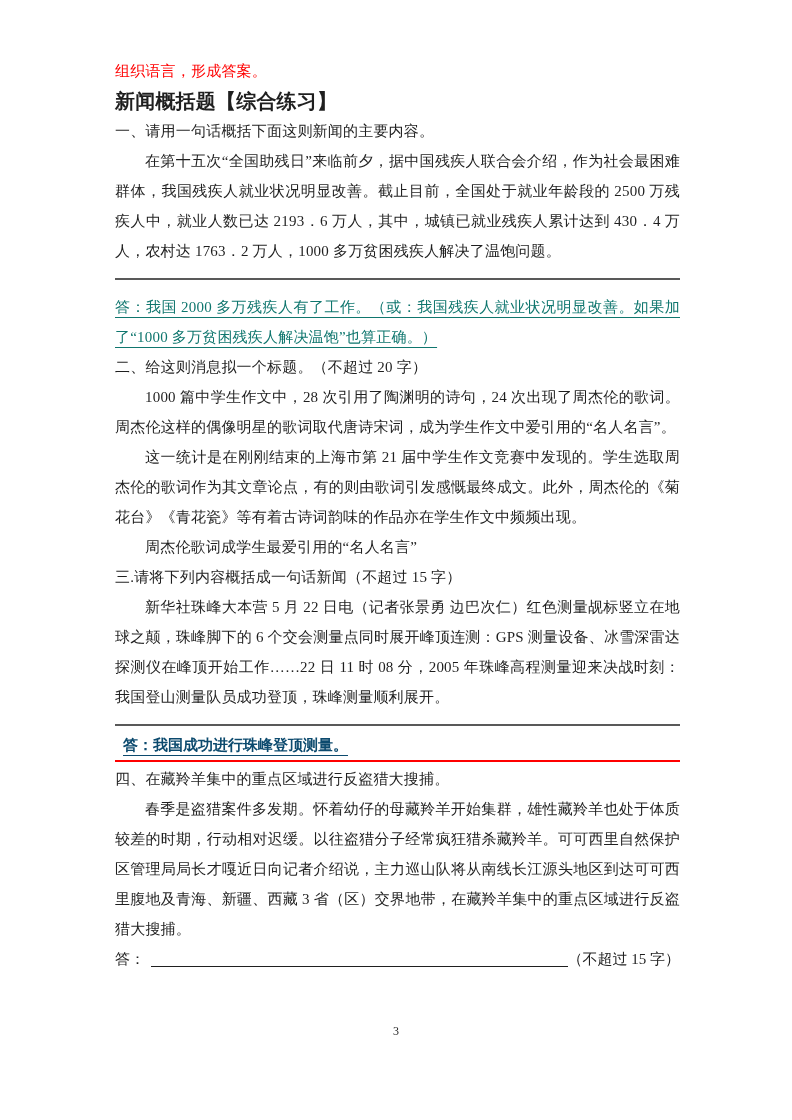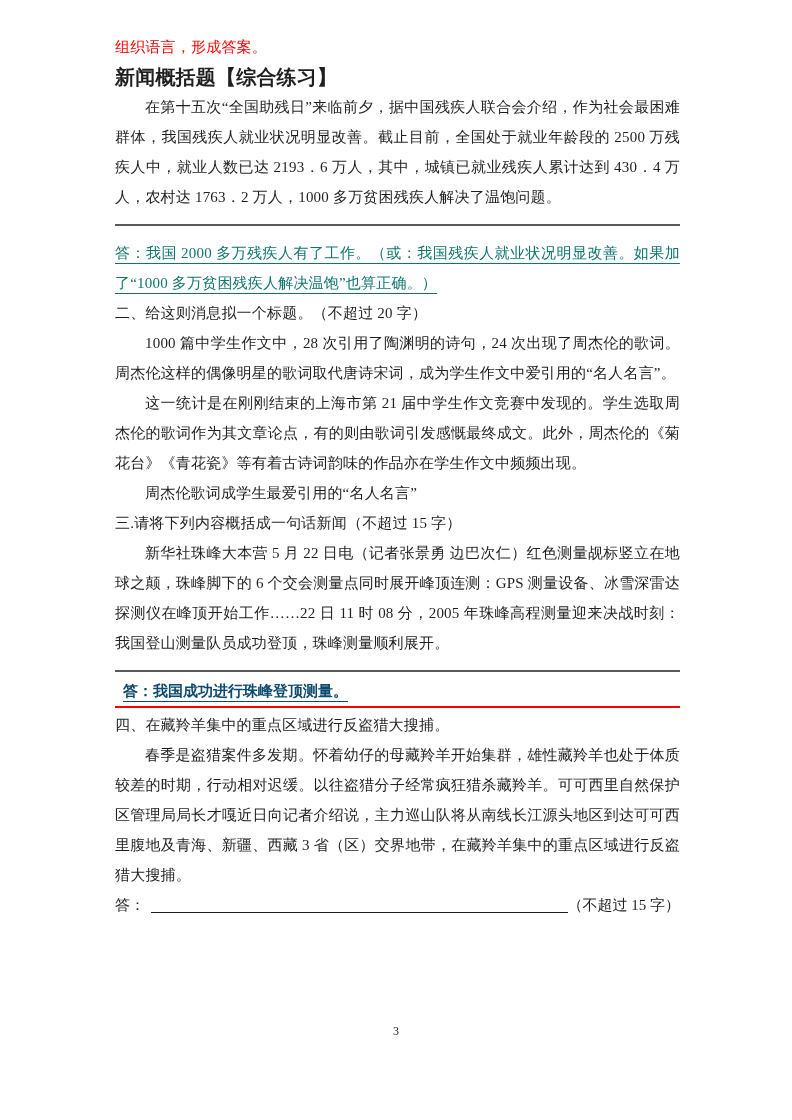--- a/index.html
+++ b/index.html
@@ -5,21 +5,21 @@
   * { margin: 0; padding: 0; box-sizing: border-box; }
   html, body { width: 792px; height: 1120px; }
   body {
     background: #ffffff;
     font-family: "Liberation Serif", "DejaVu Serif", serif;
     color: #1f1f1f;
     position: relative;
     overflow: hidden;
   }
   .page { position: absolute; inset: 0; background: #ffffff; }
-  .content { padding: 32px 112px 0 115px; }
+  .content { padding: 32px 112px 0 115px; margin-top: 24px; }
   .line {
     font-size: 15px;
     line-height: 30px;
     text-align: justify;
     letter-spacing: 0.2px;
   }
   .indent { text-indent: 2em; }
   .red-note { color: #ff0000; }
   .section-title { font-weight: bold; font-size: 20px; }
   .divider {
@@ -71,20 +71,21 @@
 </style>
 </head>
 <body>
 
 <div class="page">
   <div class="content">
 
     <p class="line red-note">组织语言，形成答案。</p>
     <p class="line section-title">新闻概括题【综合练习】</p>
 
+    <p class="line">一、请用一句话概括下面这则新闻的主要内容。</p>
     <p class="line indent">在第十五次“全国助残日”来临前夕，据中国残疾人联合会介绍，作为社会最困难群体，我国残疾人就业状况明显改善。截止目前，全国处于就业年龄段的 2500 万残疾人中，就业人数已达 2193．6 万人，其中，城镇已就业残疾人累计达到 430．4 万人，农村达 1763．2 万人，1000 多万贫困残疾人解决了温饱问题。</p>
 
     <hr class="divider">
 
     <p class="line answer-red">答：我国 2000 多万残疾人有了工作。（或：我国残疾人就业状况明显改善。如果加了“1000 多万贫困残疾人解决温饱”也算正确。）</p>
 
     <p class="line">二、给这则消息拟一个标题。（不超过 20 字）</p>
     <p class="line indent">1000 篇中学生作文中，28 次引用了陶渊明的诗句，24 次出现了周杰伦的歌词。周杰伦这样的偶像明星的歌词取代唐诗宋词，成为学生作文中爱引用的“名人名言”。</p>
     <p class="line indent">这一统计是在刚刚结束的上海市第 21 届中学生作文竞赛中发现的。学生选取周杰伦的歌词作为其文章论点，有的则由歌词引发感慨最终成文。此外，周杰伦的《菊花台》《青花瓷》等有着古诗词韵味的作品亦在学生作文中频频出现。</p>
     <p class="line indent">周杰伦歌词成学生最爱引用的“名人名言”</p>

